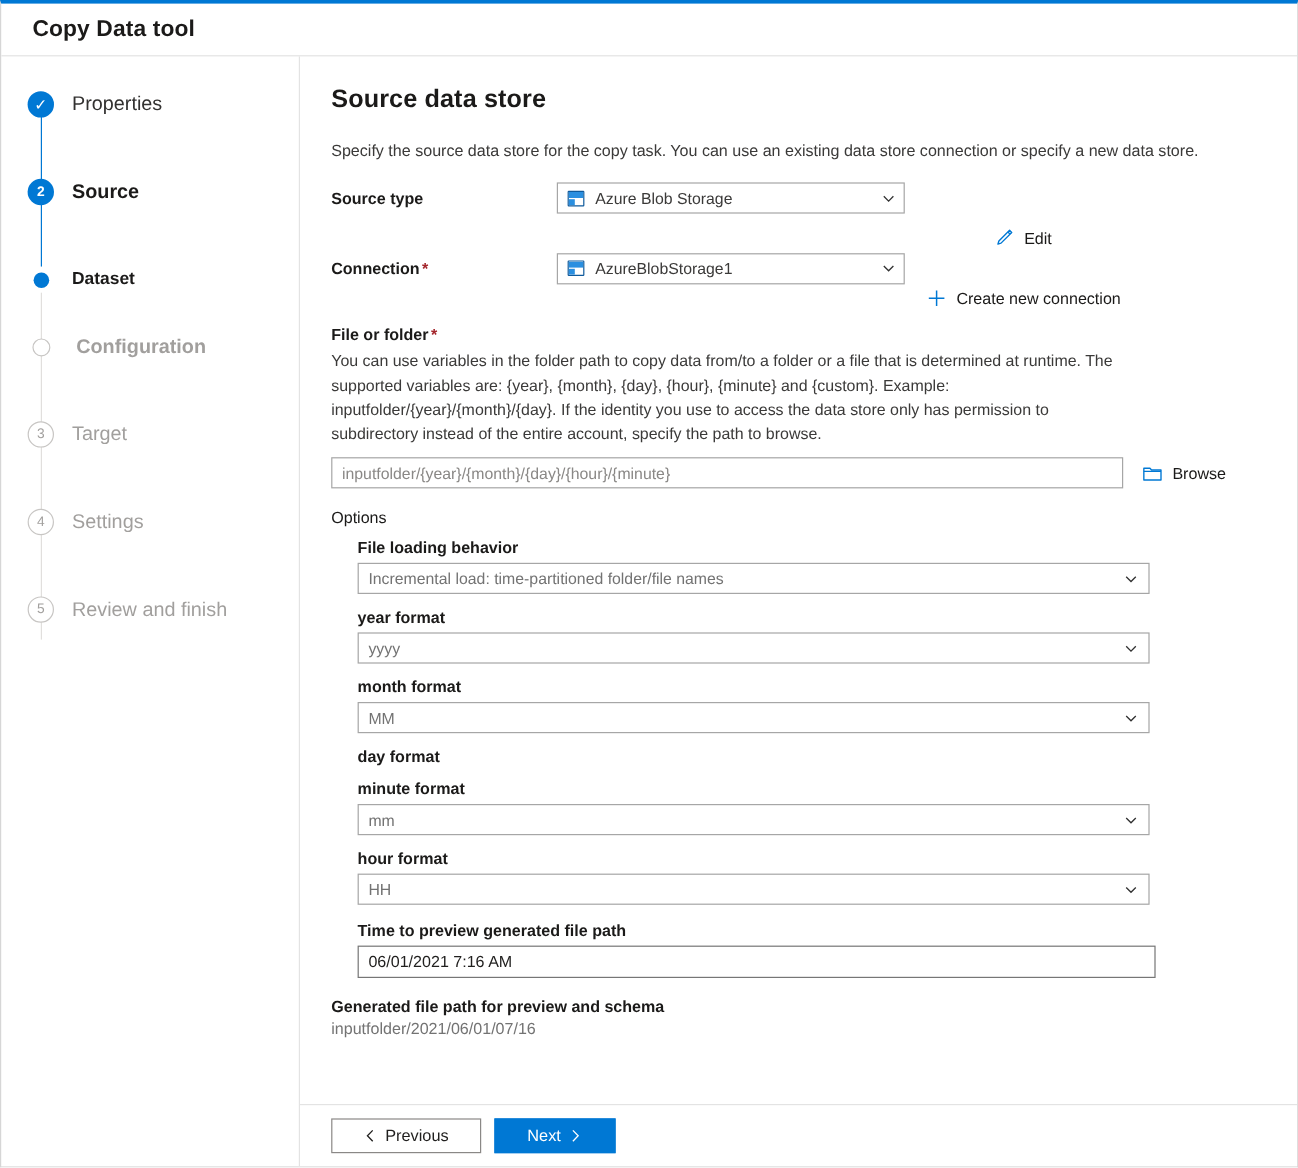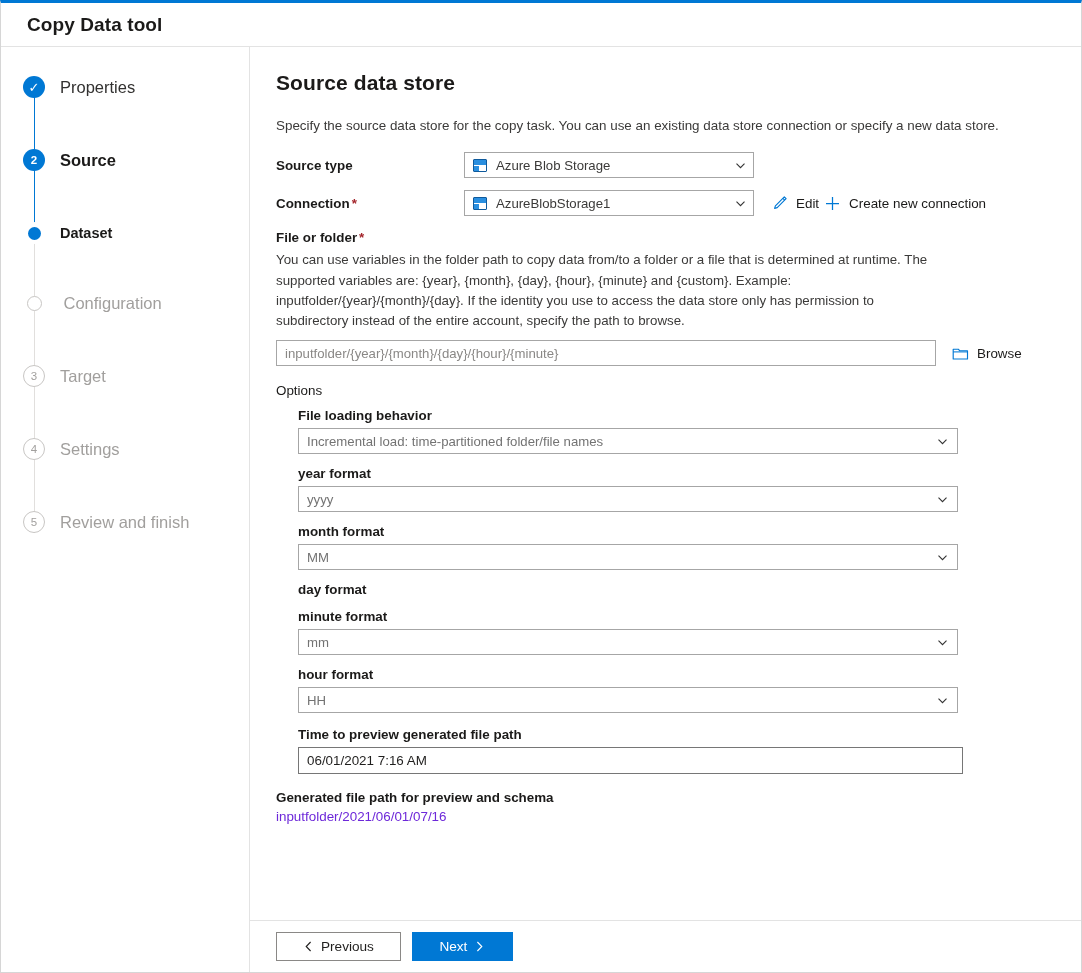--- a/index.html
+++ b/index.html
@@ -55,21 +55,21 @@
   }
 
   .step {
     position: relative;
     display: flex;
     align-items: center;
     height: 28px;
     padding-left: 22px;
   }
   .step + .step { margin-top: 45px; }
-  .step.sub + .step { margin-top: 42px; }
+  .step.sub + .step { margin-top: 28px; font-weight: bold; }
 
   .step .marker {
     width: 22px;
     height: 22px;
     border-radius: 50%;
     display: flex;
     align-items: center;
     justify-content: center;
     flex: 0 0 22px;
     font-size: 11.5px;
@@ -212,21 +212,22 @@
     content: "";
     position: absolute;
     left: 0; bottom: 0; width: 5px; height: 5px;
     background: #2a8fe0;
   }
 
   .actions {
     display: flex;
     align-items: center;
     margin-left: 18px;
-    gap: 5px;
+    gap: 34px;
+    flex-direction: column;
   }
   .act {
     display: flex;
     align-items: center;
     font-size: 13.4px;
     color: #1b1a19;
     cursor: pointer;
     gap: 8px;
   }
   .act .glyph { color: #0078d4; display:flex; align-items:center; }
@@ -299,21 +300,21 @@
   }
 
   .gen-label {
     font-size: 13.4px;
     font-weight: 600;
     color: #1b1a19;
     margin: 16px 0 4px 0;
   }
   .gen-value {
     font-size: 13.4px;
-    color: #6d28d9;
+    color: #737373;
   }
 
   
   .footer {
     height: 52px;
     border-top: 1px solid #e3e3e3;
     display: flex;
     align-items: center;
     padding-left: 26px;
     gap: 11px;

